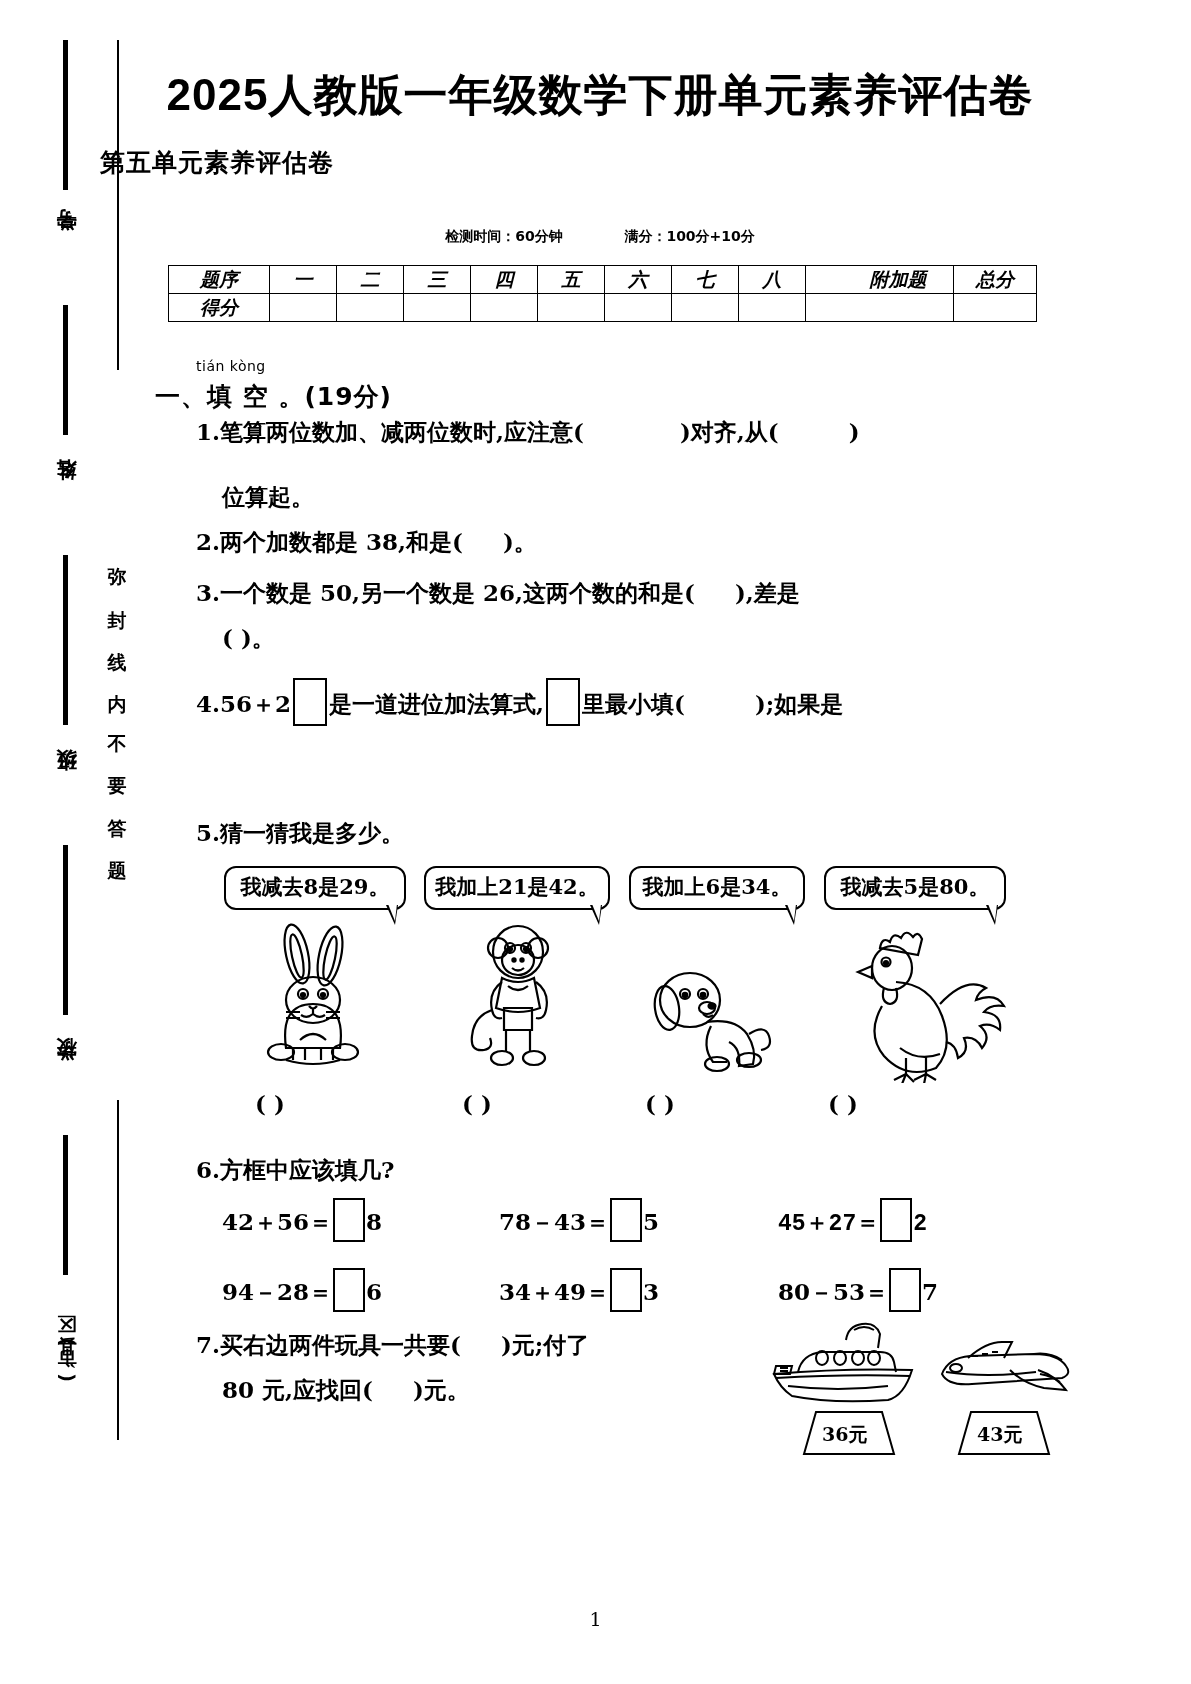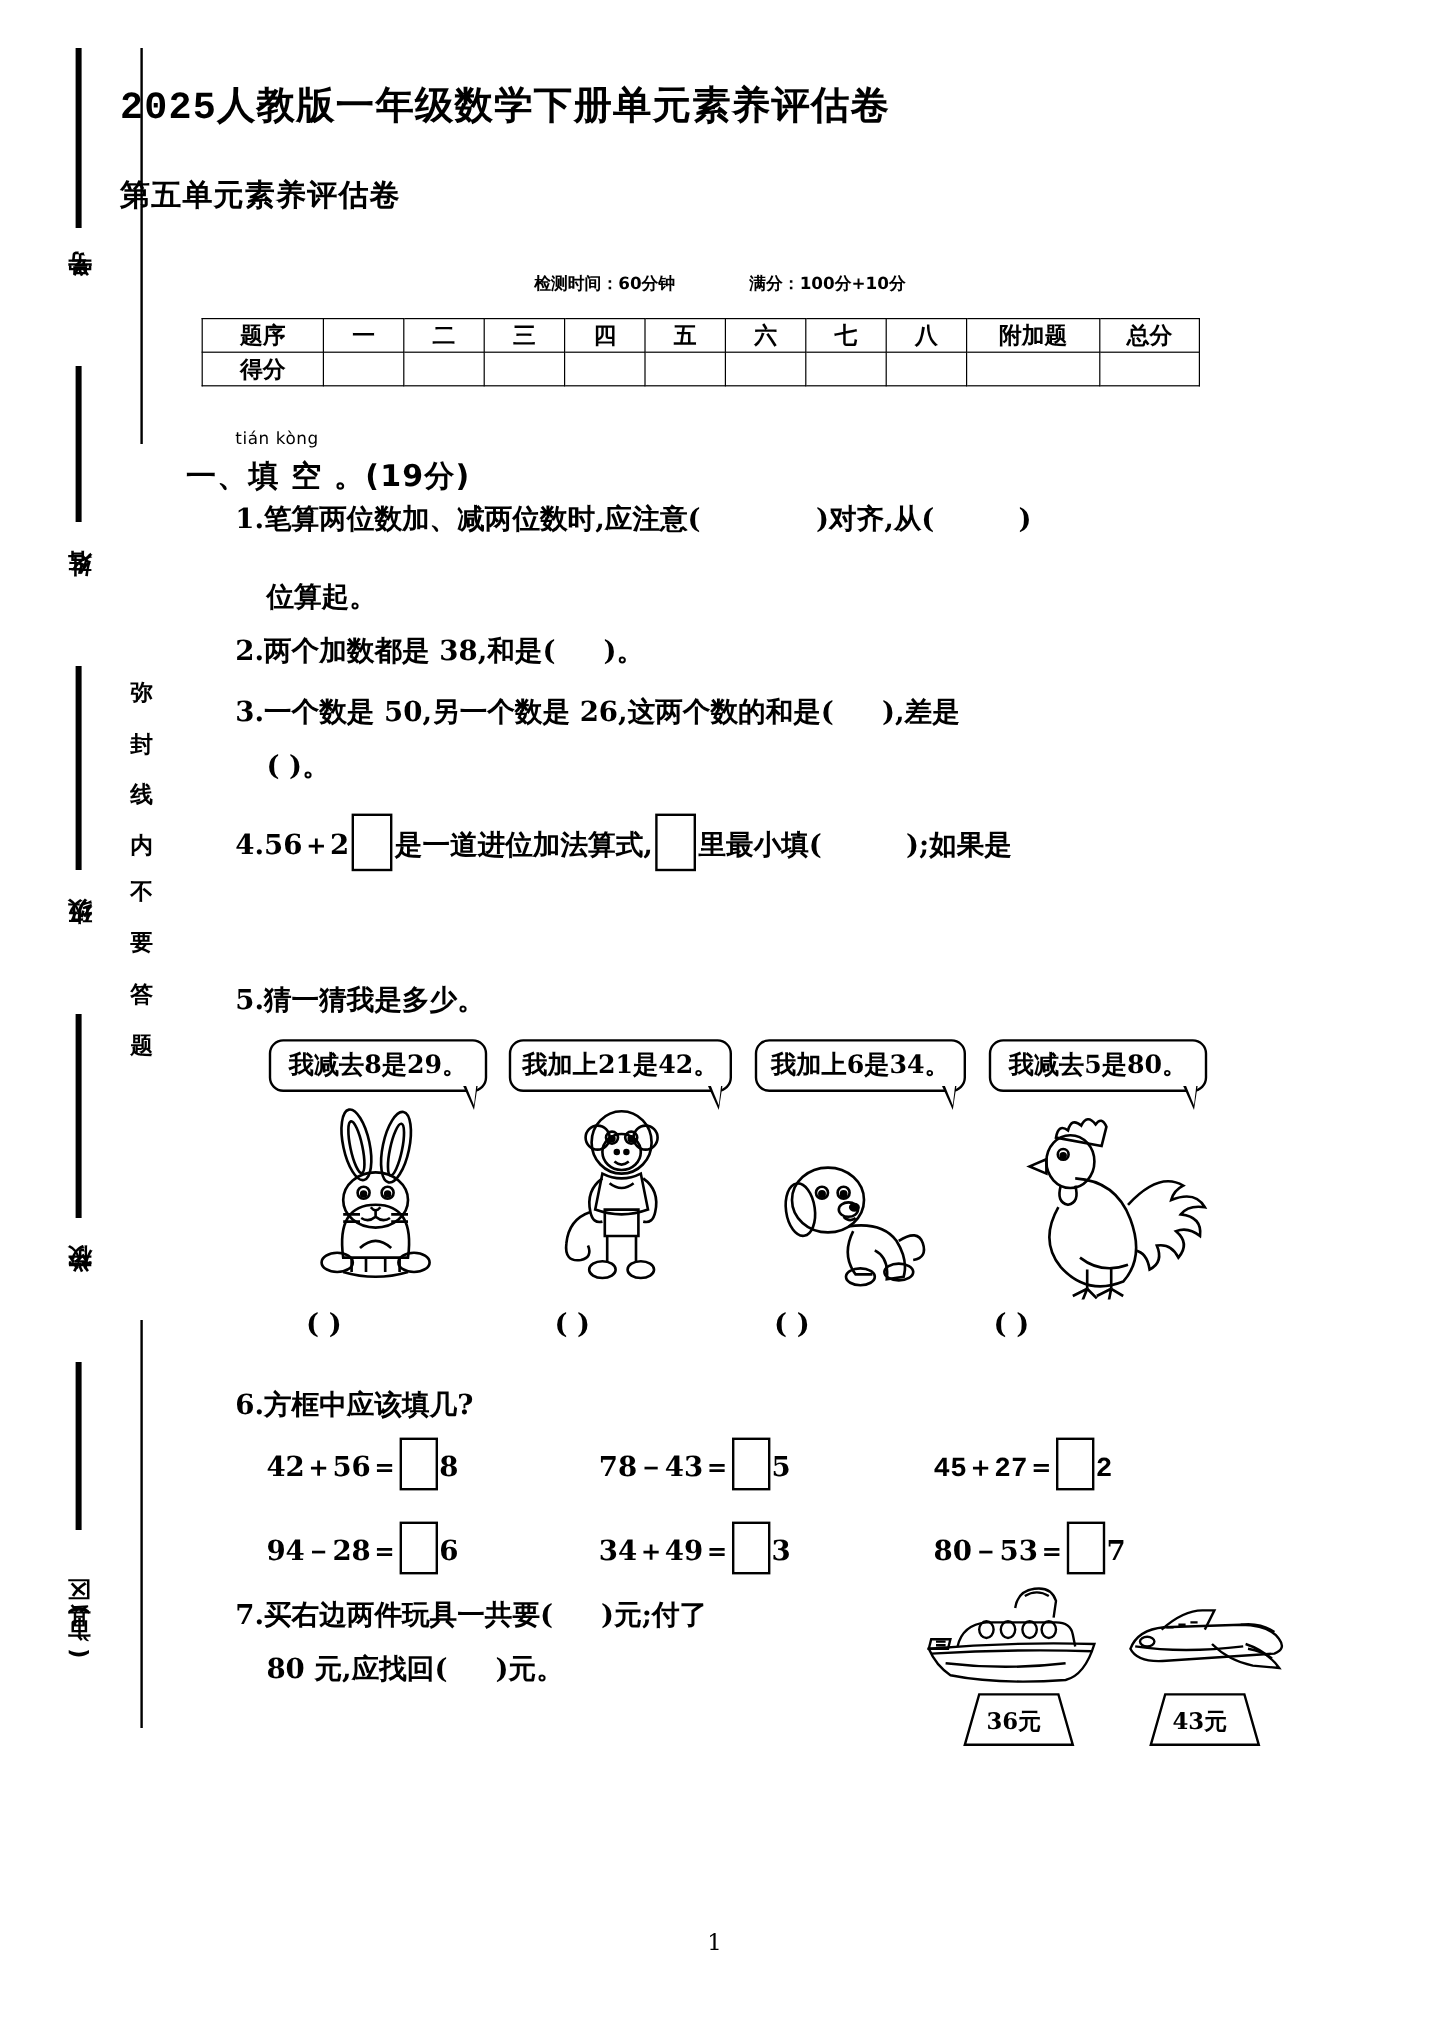--- a/index.html
+++ b/index.html
@@ -27,46 +27,46 @@
   }
   .vtext2{
     position:absolute;left:0;width:44px;text-align:center;
     writing-mode:vertical-rl;
     font-size:19px;font-weight:700;
     white-space:nowrap;line-height:44px;
   }
 
   
   .title-main{
-    position:absolute;left:100px;top:66px;width:1000px;text-align:left;
-    font-size:32px;font-weight:700;letter-spacing:1px;
-    font-family:Liberation Mono, monospace;
+    position:absolute;left:100px;top:66px;width:1000px;text-align:center;
+    font-size:44px;font-weight:700;letter-spacing:1px;
+    font-family:Liberation Sans, sans-serif;
   }
   .title-sub{
     position:absolute;left:100px;top:146px;width:1000px;text-align:left;
     font-size:25px;font-weight:700;letter-spacing:1px;
   }
   .meta-line{
     position:absolute;left:100px;top:228px;width:1000px;text-align:center;
     font-size:14px;font-weight:700;
   }
   .meta-line .gap{display:inline-block;width:52px;}
 
   
   .score-table{
     position:absolute;left:168px;top:265px;width:822px;
-    border-collapse:collapse;table-layout:fixed;
+    border-collapse:collapse;table-layout:fixed;font-style:italic;
   }
   .score-table td{
     border:1.6px solid #000;height:27px;text-align:center;
     font-size:19px;font-weight:700;padding:0;
   }
   .score-table td.lbl{width:100px;}
   .score-table td.num{width:66px;}
-  .score-table td.extra{width:110px;}
+  .score-table td.extra{width:110px;padding-left:37px;}
   .score-table td.total{width:82px;}
 
   
   .pinyin{
     position:absolute;font-size:14px;letter-spacing:0.5px;
     font-family:"DejaVu Sans","Liberation Sans",sans-serif;
   }
   .sec-head{
     position:absolute;font-size:25px;font-weight:700;letter-spacing:1px;
     white-space:nowrap;

